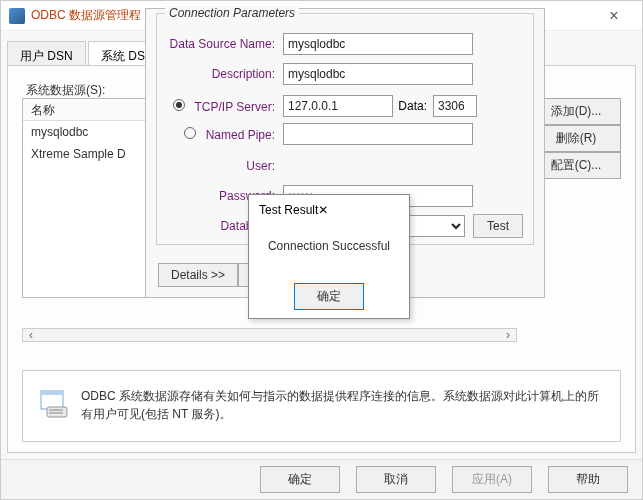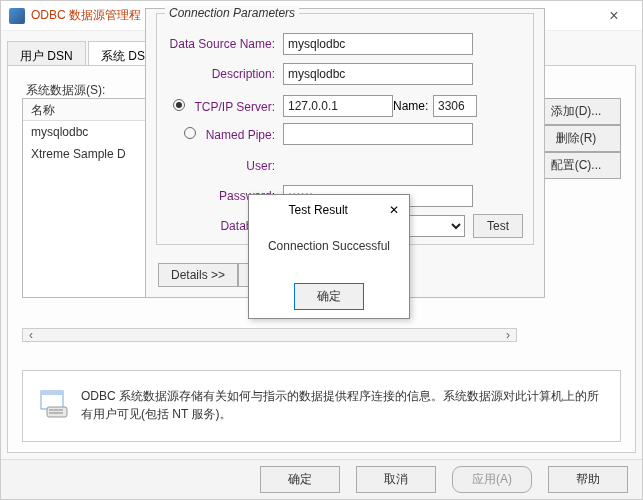--- a/index.html
+++ b/index.html
@@ -13,21 +13,21 @@
   .tab { display: inline-block; padding: 6px 12px; border: 1px solid #ccc; background: #f0f0f0; border-bottom: none; margin-right: -1px; }
   .tab.active { background: #fff; }
   .tabpage { position: absolute; left: 6px; top: 64px; right: 6px; bottom: 46px; border: 1px solid #ccc; background: #fdfdfd; }
   .grp { position: absolute; left: 14px; top: 16px; width: 498px; height: 200px; }
   .grp .lbl { background: #fdfdfd; padding: 0 4px; color: #333; }
   .listbox { position: absolute; left: 14px; top: 32px; width: 498px; height: 200px; border: 1px solid #bbb; background: #fff; }
   .listhdr { height: 22px; border-bottom: 1px solid #ddd; padding: 3px 8px; color: #333; background: #fafafa; }
   .listitem { padding: 4px 8px; color: #333; }
   .sidebtns { position: absolute; right: 14px; top: 32px; width: 90px; }
   .btn { display: inline-block; min-width: 80px; padding: 4px 10px; background: #f0f0f0; border: 1px solid #aaa; text-align: center; color: #333; }
-  .btn.dis { color: #999; border-radius: 9px; }
+  .btn.dis { color: #999; }
   .sidebtns .btn { display: block; width: 90px; }
   .scrollbar { position: absolute; left: 14px; right: 118px; bottom: 110px; height: 14px; border: 1px solid #ccc; background: #f4f4f4; display: flex; align-items: center; }
   .sbarrow { width: 16px; text-align: center; color: #666; }
   .sbtrack { flex: 1; }
   .infobox { position: absolute; left: 14px; right: 14px; bottom: 10px; height: 72px; border: 1px solid #ccc; background: #fff; display: flex; align-items: flex-start; padding: 16px; }
   .infoicon { width: 32px; height: 32px; margin-right: 10px; flex-shrink: 0; }
   .infotext { color: #333; line-height: 1.5; }
   .footer { position: absolute; left: 0; right: 0; bottom: 0; height: 40px; display: flex; align-items: center; justify-content: flex-end; padding: 0 14px; gap: 16px; background: #f4f4f4; border-top: 1px solid #ddd; }
   .footer .btn { min-width: 80px; }
   
@@ -35,21 +35,21 @@
   .group { position: absolute; left: 10px; top: 4px; right: 10px; height: 232px; border: 1px solid #ccc; }
   .group .glbl { position: absolute; left: 8px; top: -8px; background: #f8f8f8; padding: 0 4px; color: #333; font-style: italic; }
   .frow { position: absolute; left: 0; right: 10px; height: 24px; display: flex; align-items: center; }
   .flab { width: 126px; text-align: right; padding-right: 8px; color: #701a75; }
   .finput { border: 1px solid #999; height: 22px; padding: 0 4px; background: #fff; color: #222; }
   .radio { width: 12px; height: 12px; border: 1px solid #666; border-radius: 50%; display: inline-block; margin-right: 6px; position: relative; }
   .radio.ch::after { content: ""; position: absolute; left: 2px; top: 2px; width: 6px; height: 6px; background: #333; border-radius: 50%; }
   .conn .bot { position: absolute; left: 0; right: 0; bottom: 10px; display: flex; padding: 0 12px; }
   
   .modal { position: absolute; left: 248px; top: 194px; width: 162px; background: #fff; border: 1px solid #888; box-shadow: 2px 2px 6px rgba(0,0,0,.2); }
-  .modal .mh { display: flex; justify-content: flex-end; padding: 8px 10px 4px; gap: 41px; }
+  .modal .mh { display: flex; justify-content: flex-start; padding: 8px 10px 4px; }
   .modal .mb { padding: 18px 10px 22px; text-align: center; color: #333; }
   .modal .mf { padding: 8px; text-align: center; }
   .modal .btn { min-width: 70px; border-color: #0078d7; }
 </style>
 </head>
 <body>
 
 <div class="mainwin">
   <div class="titlebar">
     <span class="icon"></span>
@@ -114,21 +114,21 @@
     <div class="frow" style="top:48px">
       <span class="flab">Description:</span>
       <input class="finput" style="width: 190px;" value="mysqlodbc">
     </div>
     <div class="frow" style="top:80px">
       <span class="flab">
         <span class="radio ch"></span>
         <span>TCP/IP Server:</span>
       </span>
       <input class="finput" style="width: 110px;" value="127.0.0.1">
-      <span style="width:40px;text-align:right;padding-right:6px">Name:</span>
+      <span style="width:40px;text-align:right;padding-right:6px">Data:</span>
       <input class="finput" style="width: 44px;" value="3306">
     </div>
     <div class="frow" style="top:108px">
       <span class="flab">
         <span class="radio"></span>
         <span>Named Pipe:</span>
       </span>
       <input class="finput" style="width: 190px;">
     </div>
     <div class="frow" style="top:140px">

